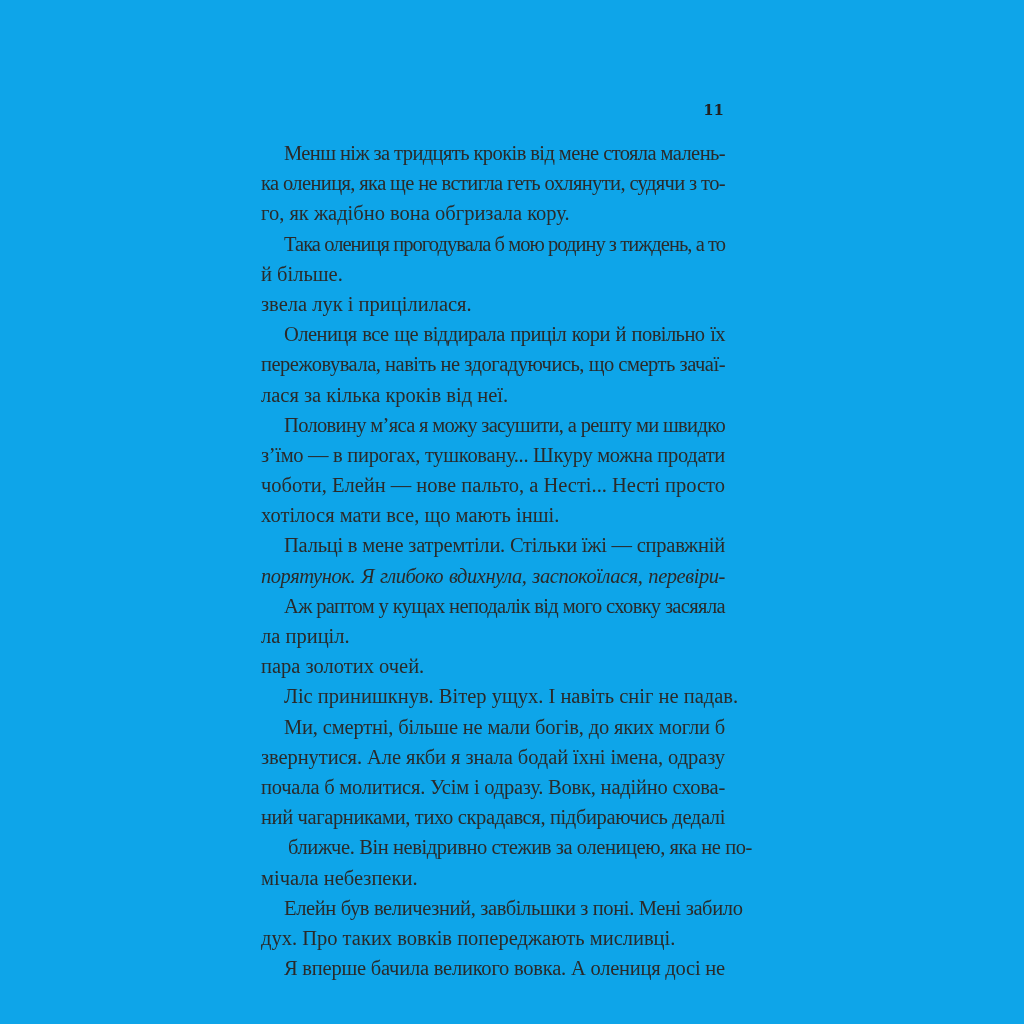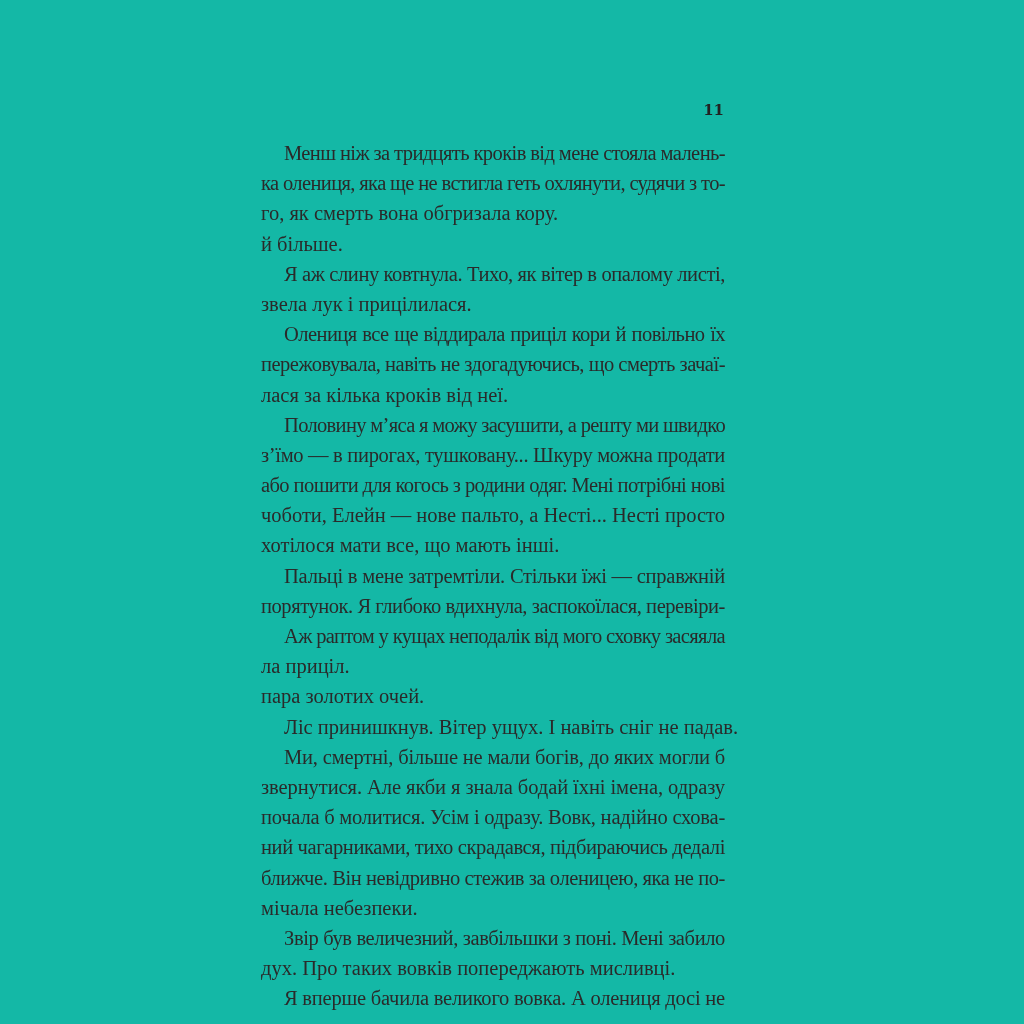--- a/index.html
+++ b/index.html
@@ -1,19 +1,19 @@
 <!DOCTYPE html>
 <html><head>
 <meta charset="utf-8">
 <style>
   html, body { margin: 0; padding: 0; background: #ffffff; }
   body { width: 1024px; height: 1024px; position: relative; overflow: hidden; }
   .page {
     position: absolute; left: 0; top: 0; width: 1024px; height: 1024px;
-    background: #14b8a6;
+    background: #0ea5e9;
   }
   .page-number {
     position: absolute; top: 101px; left: 690px; width: 34px;
     text-align: right;
     font-family: "DejaVu Serif", serif; font-weight: bold;
     font-size: 15px; color: #222;
   }
   .body-text {
     position: absolute; left: 261px; top: 138px; width: 464px;
     font-family: "Liberation Serif", serif;
@@ -28,41 +28,40 @@
   .line.last { text-align-last: left; }
 </style>
 </head>
 <body>
 
 <div class="page">
   <div class="page-number">11</div>
   <div class="body-text" id="body-text">
       <span class="line indent" style="letter-spacing: -0.590993px;">Менш ніж за тридцять кроків від мене стояла малень-</span>
       <span class="line" style="letter-spacing: -0.621985px;">ка олениця, яка ще не встигла геть охлянути, судячи з то-</span>
-      <span class="line last">го, як смерть вона обгризала кору.</span>
+      <span class="line last">го, як жадібно вона обгризала кору.</span>
+      <span class="line indent" style="letter-spacing: -0.963443px;">Така олениця прогодувала б мою родину з тиждень, а то</span>
       <span class="line last">й більше.</span>
-      <span class="line indent" style="letter-spacing: -0.387019px;">Я аж слину ковтнула. Тихо, як вітер в опалому листі,</span>
       <span class="line last">звела лук і прицілилася.</span>
       <span class="line indent" style="letter-spacing: -0.545625px;">Олениця все ще віддирала приціл кори й повільно їх</span>
       <span class="line" style="letter-spacing: -0.482639px;">пережовувала, навіть не здогадуючись, що смерть зачаї-</span>
       <span class="line last">лася за кілька кроків від неї.</span>
       <span class="line indent" style="letter-spacing: -0.665497px;">Половину м’яса я можу засушити, а решту ми швидко</span>
       <span class="line" style="letter-spacing: -0.308824px;">з’їмо — в пирогах, тушковану... Шкуру можна продати</span>
-      <span class="line" style="letter-spacing: -0.578125px;">або пошити для когось з родини одяг. Мені потрібні нові</span>
       <span class="line" style="letter-spacing: -0.0219351px;">чоботи, Елейн — нове пальто, а Несті... Несті просто</span>
       <span class="line last">хотілося мати все, що мають інші.</span>
       <span class="line indent" style="letter-spacing: -0.22736px;">Пальці в мене затремтіли. Стільки їжі — справжній</span>
-      <span class="line" style="letter-spacing: -0.438079px;">порятунок. Я глибоко вдихнула, заспокоїлася, перевіри-</span>
+      <span class="line" style="letter-spacing: -0.438079px; font-style: italic;">порятунок. Я глибоко вдихнула, заспокоїлася, перевіри-</span>
       <span class="line indent" style="letter-spacing: -0.626532px;">Аж раптом у кущах неподалік від мого сховку засяяла</span>
       <span class="line last">ла приціл.</span>
       <span class="line last">пара золотих очей.</span>
       <span class="line indent last">Ліс принишкнув. Вітер ущух. І навіть сніг не падав.</span>
       <span class="line indent" style="letter-spacing: -0.168437px;">Ми, смертні, більше не мали богів, до яких могли б</span>
       <span class="line" style="letter-spacing: -0.0728184px;">звернутися. Але якби я знала бодай їхні імена, одразу</span>
       <span class="line" style="letter-spacing: -0.216435px;">почала б молитися. Усім і одразу. Вовк, надійно схова-</span>
       <span class="line" style="letter-spacing: -0.370493px;">ний чагарниками, тихо скрадався, підбираючись дедалі</span>
-      <span class="line" style="letter-spacing: -0.412736px;">ближче. Він невідривно стежив за оленицею, яка не по-</span>
+      <span class="line" style="letter-spacing: -0.412736px; margin-left: 27px;">ближче. Він невідривно стежив за оленицею, яка не по-</span>
       <span class="line last">мічала небезпеки.</span>
-      <span class="line indent" style="letter-spacing: -0.37163px;">Звір був величезний, завбільшки з поні. Мені забило</span>
+      <span class="line indent" style="letter-spacing: -0.37163px;">Елейн був величезний, завбільшки з поні. Мені забило</span>
       <span class="line last">дух. Про таких вовків попереджають мисливці.</span>
       <span class="line indent" style="letter-spacing: -0.222577px;">Я вперше бачила великого вовка. А олениця досі не</span>
     </div>
 </div>
 
 </body></html>

